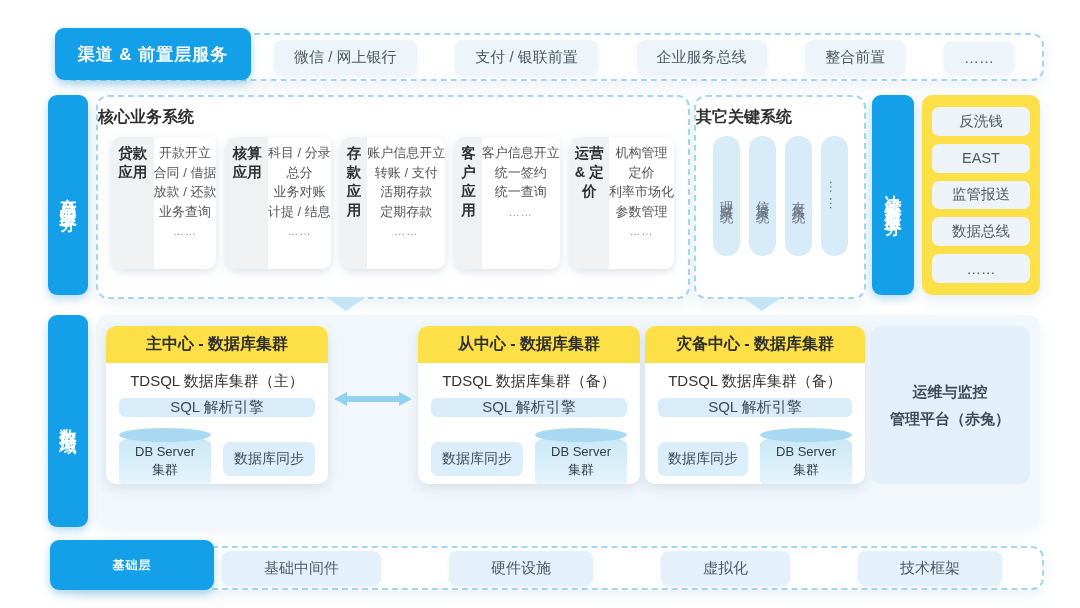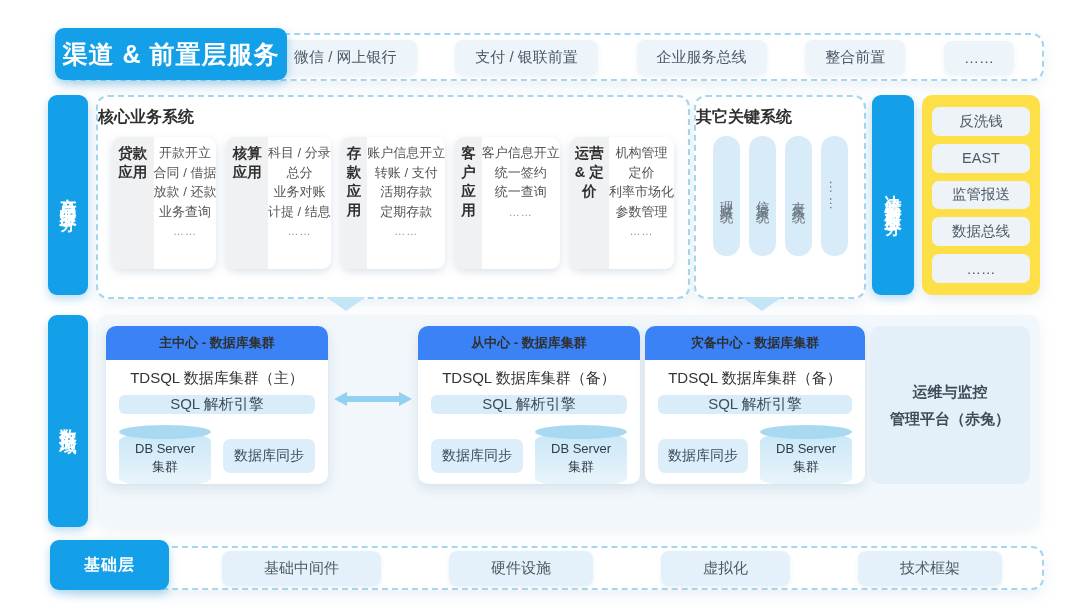--- a/index.html
+++ b/index.html
@@ -67,21 +67,21 @@
   }
   .db-header{
     margin:9px 10px 0;height:27px;background:#ebeced;border-radius:6px;
     display:flex;align-items:center;justify-content:center;font-weight:bold;font-size:15px;color:#3a3a3a;
   }
   .clusters{display:flex;justify-content:space-between;margin:11px 10px 0;}
   .cluster{
     background:#fff;border-radius:10px;box-shadow:0 4px 11px rgba(130,160,185,.24);
     height:158px;display:flex;flex-direction:column;overflow:hidden;
   }
-  .cl-head{background:#3b82f6;font-weight:bold;font-size:13px;text-align:center;padding:8px 0;color:#2f2f2f;}
+  .cl-head{background:#fde047;font-weight:bold;font-size:16px;text-align:center;padding:8px 0;color:#2f2f2f;}
   .cl-sub{font-size:15px;color:#333;text-align:center;padding:9px 0 7px;white-space:nowrap;}
   .cl-engine{
     margin:0 13px;height:30px;background:#d8ecf9;border-radius:6px;
     display:flex;align-items:center;justify-content:center;font-size:15px;color:#3e4c58;
   }
   .cl-bottom{display:flex;align-items:center;gap:12px;padding:11px 13px 0;}
   .sync-box{
     flex:1;height:34px;background:#dceefa;border-radius:7px;
     display:flex;align-items:center;justify-content:center;font-size:14px;color:#3e4c58;
   }
@@ -100,21 +100,21 @@
     width:160px;flex:none;height:158px;background:#e3f0fa;border-radius:10px;
     display:flex;flex-direction:column;align-items:center;justify-content:center;
     font-size:15px;color:#3e4c58;font-weight:bold;line-height:1.8;
   }
 </style>
 </head>
 <body>
 
 <div id="canvas">
 
-  <div class="blue-label" style="left:55px;top:28px;width:232px;height:52px;font-size:25px;text-align:right;">渠道 &amp; 前置层服务</div>
+  <div class="blue-label" style="left:55px;top:28px;width:196px;height:52px;font-size:17px;text-align:right;">渠道 &amp; 前置层服务</div>
   <div class="dashed" style="left:62px;top:33px;width:978px;height:44px;">
     <div class="pill-row" style="padding:0 28px 0 210px;justify-content:space-between;">
 
     <div class="pill">微信 / 网上银行</div>
         <div class="pill">支付 / 银联前置</div>
         <div class="pill">企业服务总线</div>
         <div class="pill">整合前置</div>
         <div class="pill">……</div>
       </div>
   </div>
@@ -270,21 +270,21 @@
       </div>
 
       <div class="ops-box">
         <div>运维与监控</div>
         <div>管理平台（赤兔）</div>
       </div>
 
     </div>
   </div>
 
-  <div class="blue-label" style="left:50px;top:540px;width:119px;height:50px;font-size:16px;">基础层</div>
+  <div class="blue-label" style="left:50px;top:540px;width:164px;height:50px;font-size:12px;">基础层</div>
   <div class="dashed" style="left:70px;top:546px;width:970px;height:40px;">
     <div class="pill-row" style="padding:0 40px 0 150px;justify-content:space-between;">
 
     <div class="pill pill-blue" style="padding:8px 42px;">基础中间件</div>
         <div class="pill pill-blue" style="padding:8px 42px;">硬件设施</div>
         <div class="pill pill-blue" style="padding:8px 42px;">虚拟化</div>
         <div class="pill pill-blue" style="padding:8px 42px;">技术框架</div>
       </div>
   </div>
 

